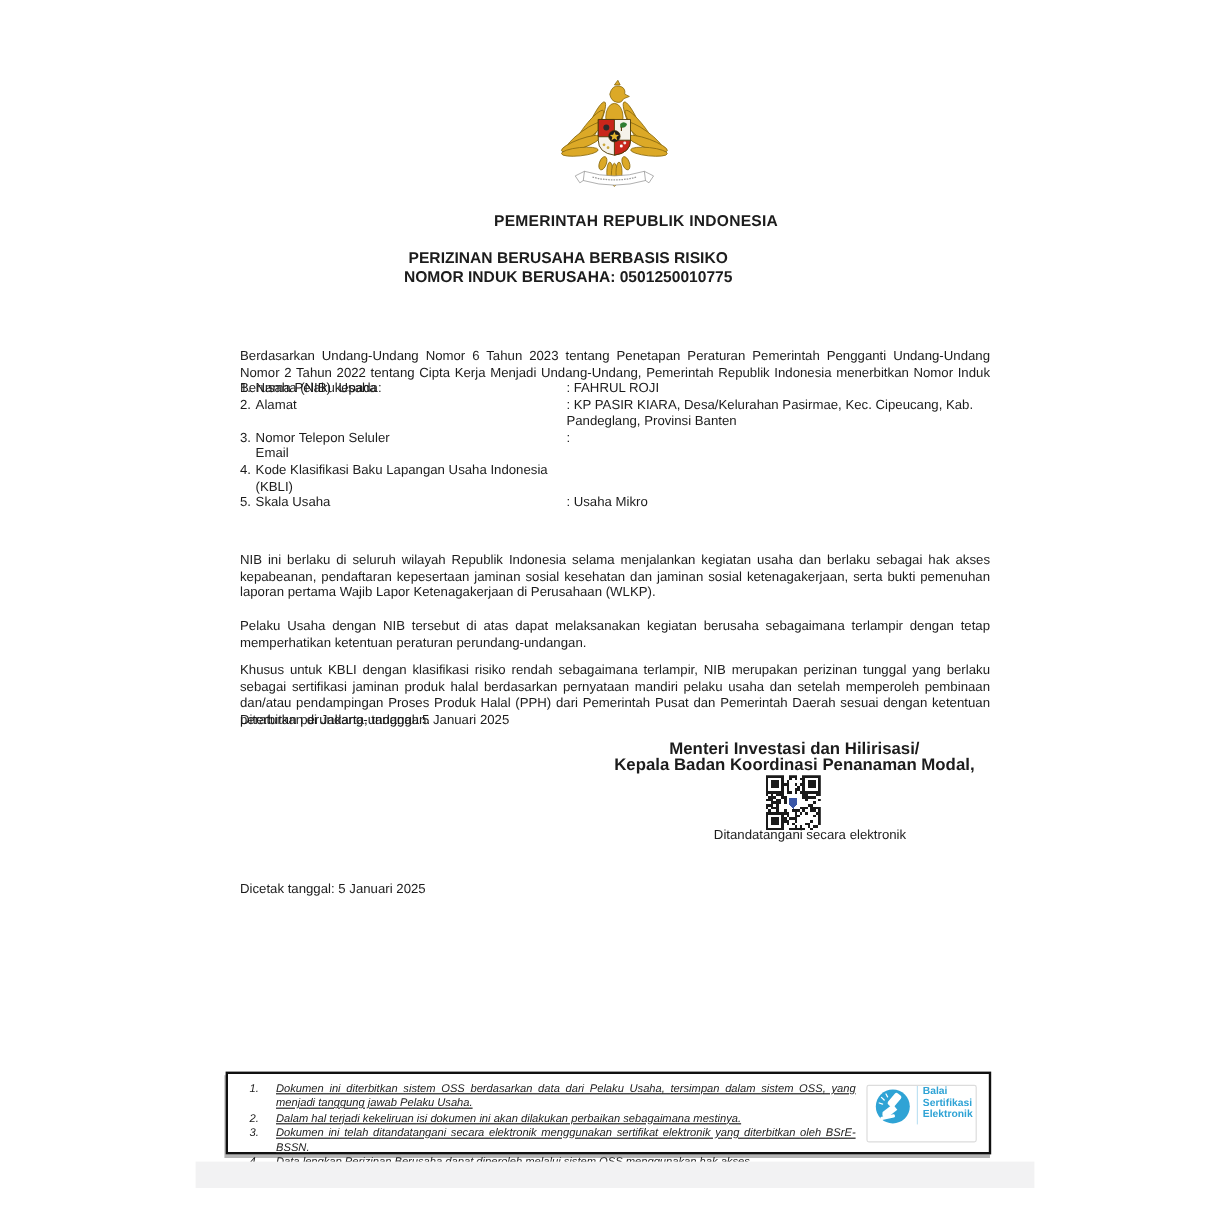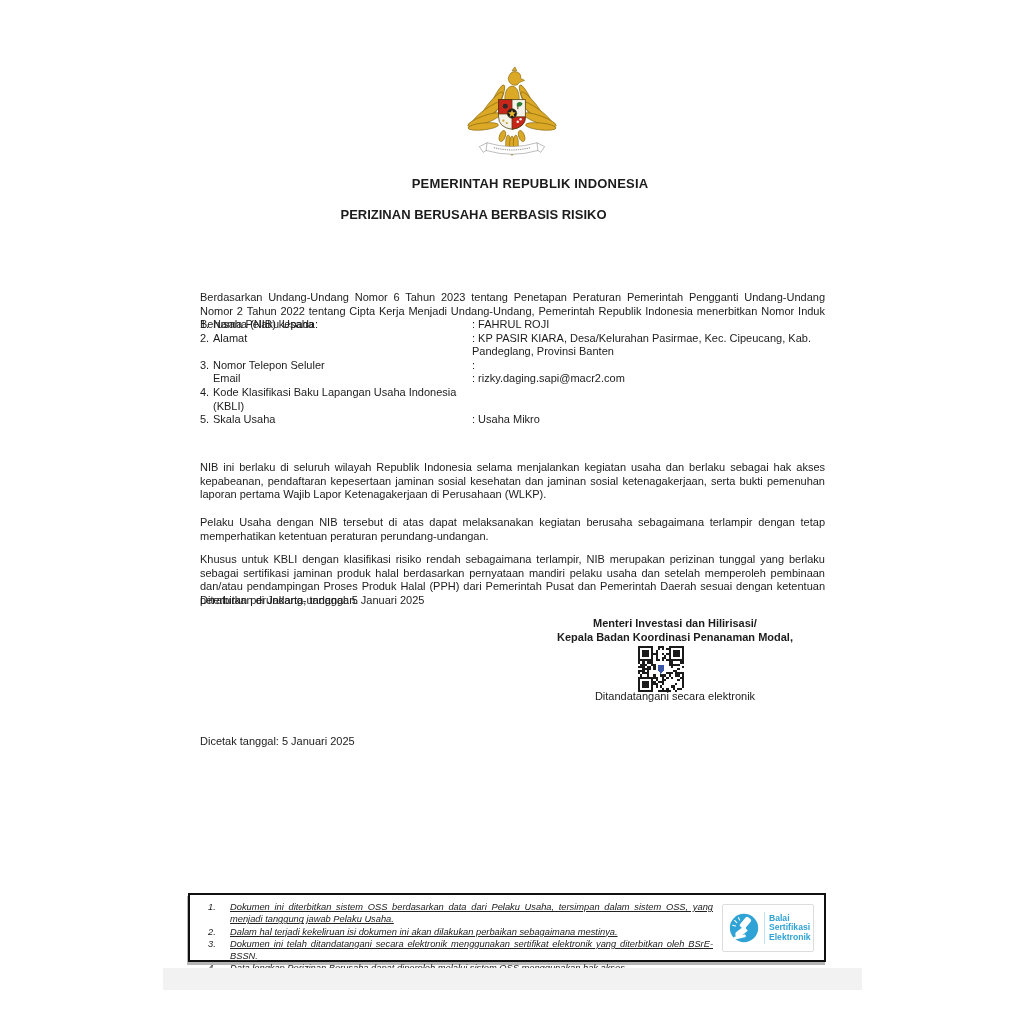--- a/index.html
+++ b/index.html
@@ -23,37 +23,37 @@
   .p4{top:524px;}
   .issued{top:594px;}
   .printed{top:735px;}
   
   .fields{left:200px;top:318px;width:625px;font-size:11px;line-height:13.6px;}
   .frow{display:flex;}
   .fnum{width:13px;flex:none;}
   .flabel{width:255px;flex:none;padding-right:4px;}
   .fvalue{flex:1;}
   
-  .sig-block{left:505px;top:616px;width:340px;text-align:center;font-size:11px;}
+  .sig-block{left:492px;top:616px;width:340px;text-align:center;font-size:14px;}
   .sig-title{font-weight:bold;line-height:14px;}
   .qr-wrap{left:638px;top:646px;width:46px;height:46px;}
   .esign{left:505px;top:690px;width:340px;text-align:center;font-size:11px;}
   
   .footer-box{
     left:188px;top:893px;width:634px;height:65px;border:2px solid #101010;
     box-shadow:-1px 3px 0 rgba(90,90,90,.45);background:#fff;
   }
   .notes{position:absolute;left:18px;top:6px;width:505px;font-size:9.3px;
     font-style:italic;line-height:12.3px;color:#222;}
   .note-row{display:flex;}
   .note-num{width:22px;flex:none;}
   .note-text{flex:1;text-align:justify;text-decoration:underline;}
   .badge{
     position:absolute;right:10px;top:9px;width:90px;height:46px;background:#fff;
-    border:1px solid #dcdcdc;border-radius:2px;display:flex;align-items:center;
+    border:1px solid #dcdcdc;border-radius:2px;display:flex;align-items:flex-start;
   }
   .badge-icon{width:34px;height:34px;margin-left:4px;flex:none;}
   .badge-divider{width:1px;height:32px;background:#bfe2f3;margin:0 4px 0 3px;flex:none;}
   .badge-text{font-size:8.6px;font-weight:bold;line-height:9.6px;color:#2fa3d5;}
   
   .band{left:163px;top:968px;width:699px;height:22px;background:#f2f2f3;}
 </style>
 </head>
 <body>
 
@@ -114,20 +114,21 @@
     </g>
     <path d="M31,88 q19,5 38,0" stroke="#9b9b9b" stroke-width="1.1" fill="none" stroke-dasharray="1.4 0.9"></path>
   </svg>
 </div>
 
 <div class="abs title-block">
   <div class="gov-title">PEMERINTAH REPUBLIK INDONESIA</div>
 </div>
 <div class="abs doc-title">
   <div>PERIZINAN BERUSAHA BERBASIS RISIKO</div>
+  <div>NOMOR INDUK BERUSAHA: 0501250010775</div>
 </div>
 
 <div class="abs content intro para">Berdasarkan Undang-Undang Nomor 6 Tahun 2023 tentang Penetapan Peraturan Pemerintah Pengganti Undang-Undang Nomor 2 Tahun 2022 tentang Cipta Kerja Menjadi Undang-Undang, Pemerintah Republik Indonesia menerbitkan Nomor Induk Berusaha (NIB) kepada:</div>
 
 <div class="abs fields">
   <div class="frow">
     <span class="fnum">1.</span>
     <span class="flabel">Nama Pelaku Usaha</span>
     <span class="fvalue">: FAHRUL ROJI</span>
   </div>
@@ -137,21 +138,20 @@
     <span class="fvalue">: KP PASIR KIARA, Desa/Kelurahan Pasirmae, Kec. Cipeucang, Kab. Pandeglang, Provinsi Banten</span>
   </div>
   <div class="frow">
     <span class="fnum">3.</span>
     <span class="flabel">Nomor Telepon Seluler</span>
     <span class="fvalue">:</span>
   </div>
   <div class="frow">
     <span class="fnum"></span>
     <span class="flabel">Email</span>
-    <span class="fvalue">: rizky.daging.sapi@macr2.com</span>
   </div>
   <div class="frow">
     <span class="fnum">4.</span>
     <span class="flabel">Kode Klasifikasi Baku Lapangan Usaha Indonesia (KBLI)</span>
   </div>
   <div class="frow">
     <span class="fnum">5.</span>
     <span class="flabel">Skala Usaha</span>
     <span class="fvalue">: Usaha Mikro</span>
   </div>

